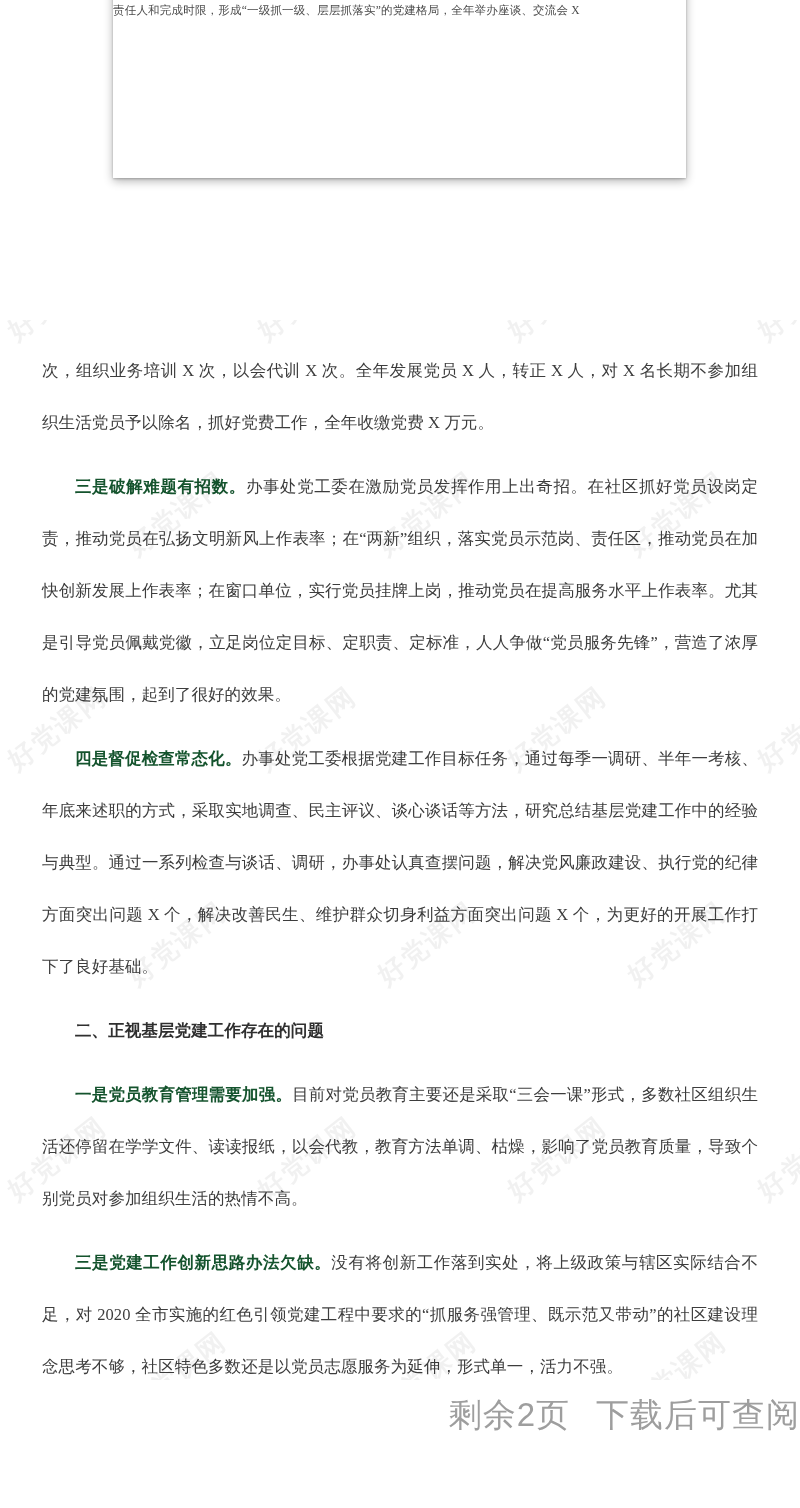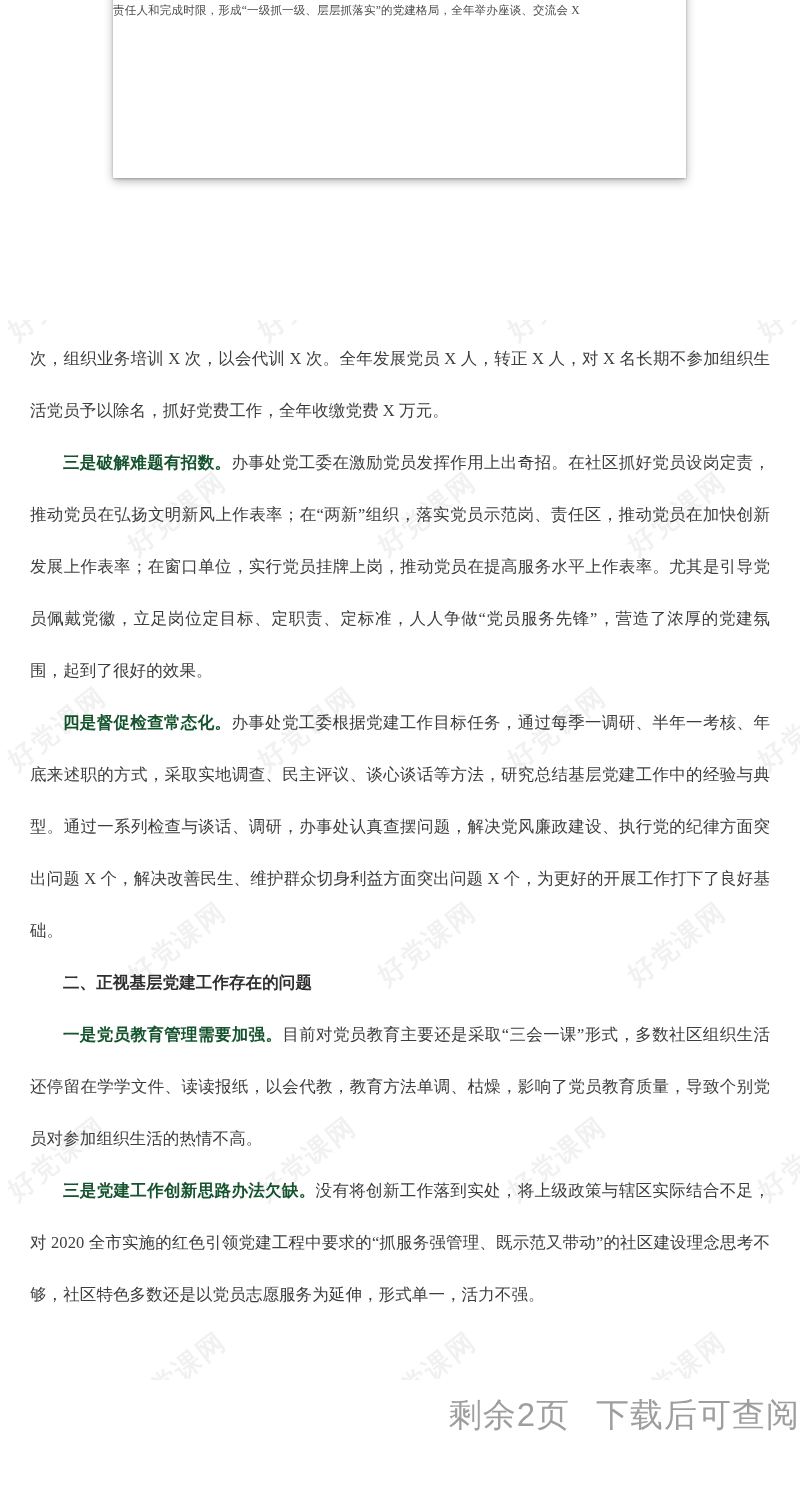--- a/index.html
+++ b/index.html
@@ -48,21 +48,21 @@
     left: 30px;
     top: 333px;
     width: 740px;
   }
 
   .para, .heading {
     font-size: 16.5px;
     line-height: 52px;
     text-align: justify;
     text-justify: inter-ideograph;
-    margin: 0;
+    margin: 12px;
     color: #3d3d3d;
     letter-spacing: 0.1px;
   }
   .para.indent, .heading {
     text-indent: 2em;
   }
   .para.noindent {
     text-indent: 0;
   }
   .heading {

